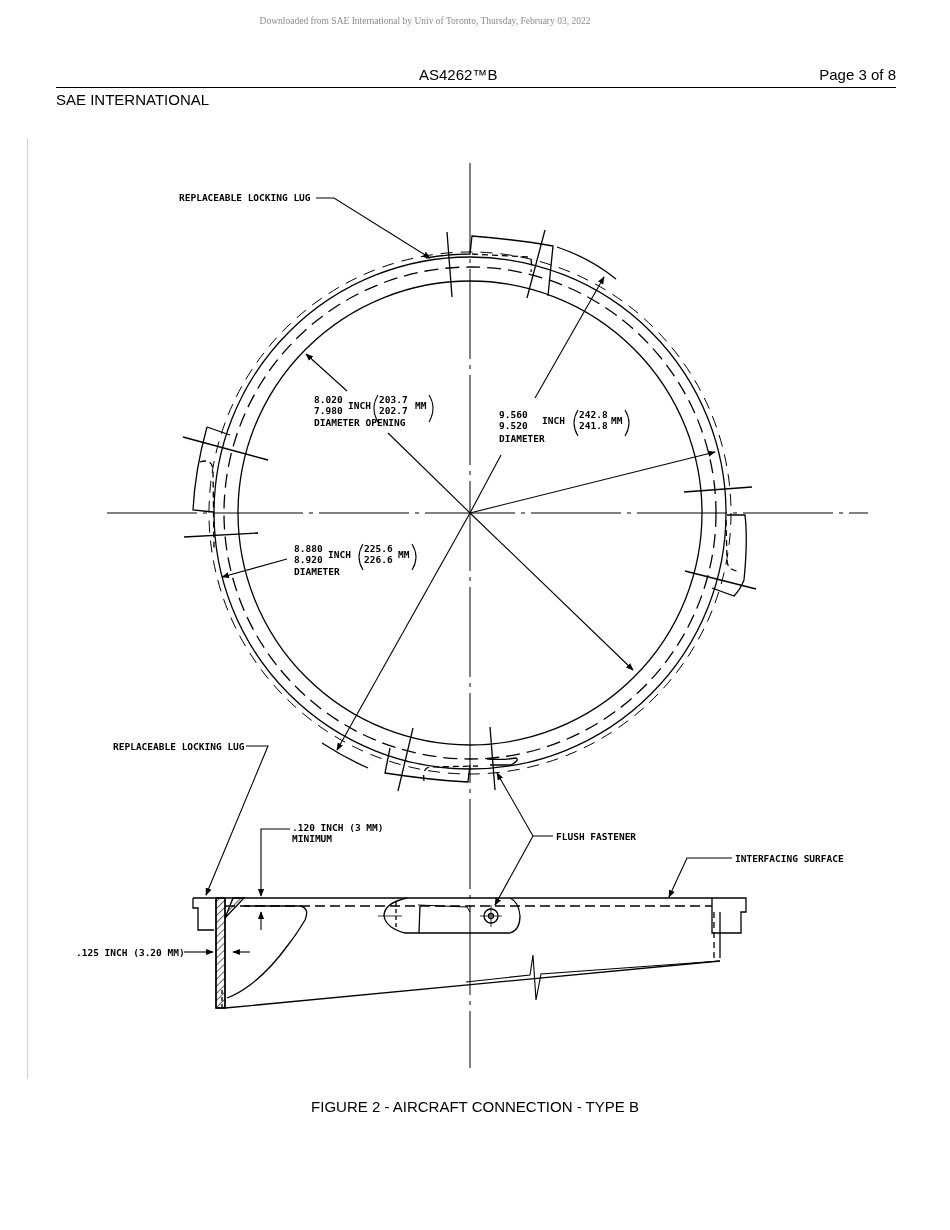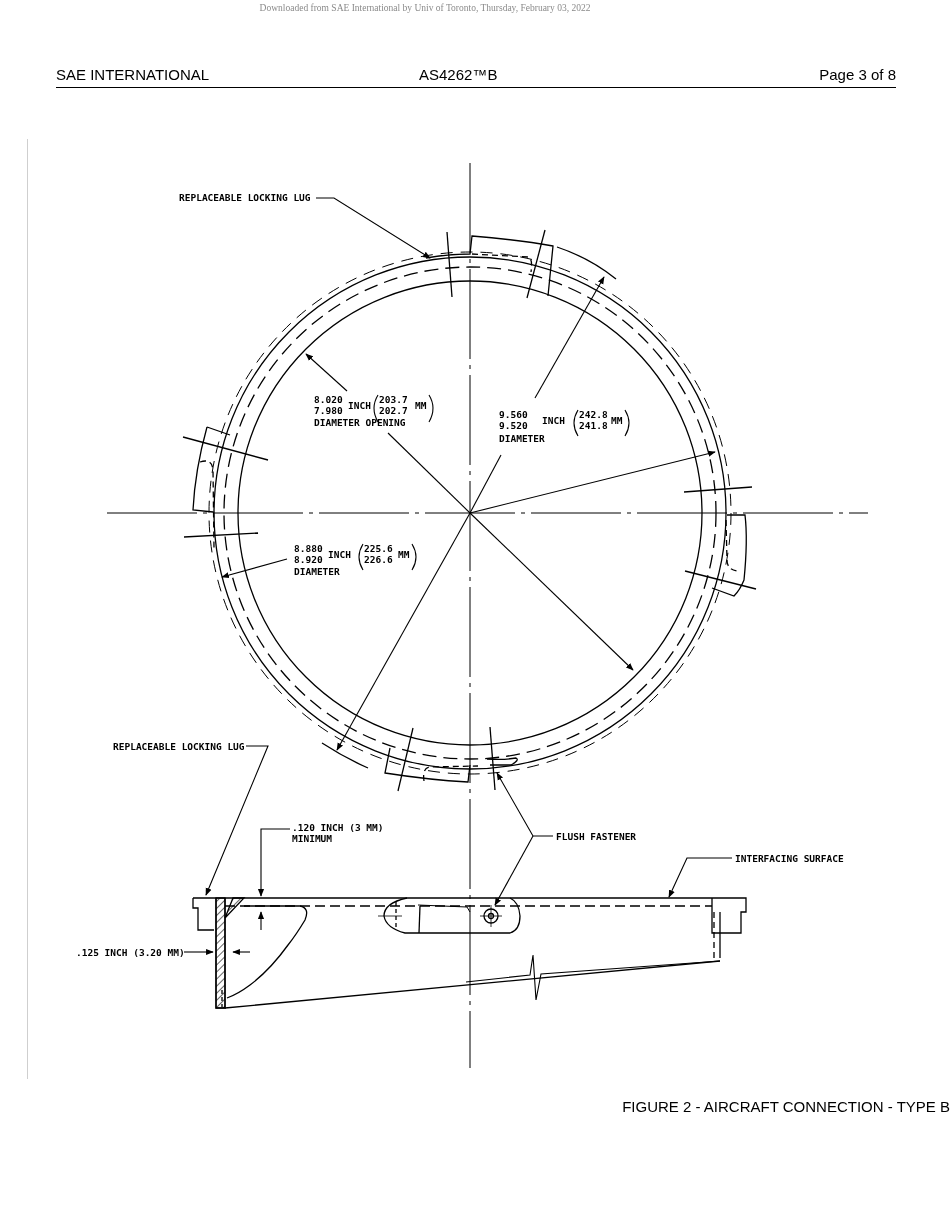--- a/index.html
+++ b/index.html
@@ -1,26 +1,26 @@
 <!DOCTYPE html>
 <html><head>
 <meta charset="utf-8">
 <style>
   html, body { margin:0; padding:0; background:#ffffff; }
   body { width:950px; height:1230px; position:relative; overflow:hidden; font-family:"Liberation Sans", sans-serif; color:#000; }
-  .watermark { position:absolute; top:3px; left:0; width:850px; text-align:center; font-family:"Liberation Serif", serif; font-size:9.5px; color:#8a8a8a; }
+  .watermark { position:absolute; top:16px; left:0; width:850px; text-align:center; font-family:"Liberation Serif", serif; font-size:9.5px; color:#8a8a8a; }
   .header { position:absolute; top:66px; left:56px; width:840px; height:21px; border-bottom:1.3px solid #000; }
   .header span { position:absolute; top:0; font-size:15px; line-height:18px; }
-  .h-left { left:0; }
+  .h-left { left:0;margin-top:25px; }
   .h-center { left:363px; }
   .h-right { right:0; }
   .margin-rule { position:absolute; left:27px; top:139px; width:1px; height:940px; background:#cfcfcf; }
   svg.drawing { position:absolute; left:0; top:0; }
   .drawing text { font-family:"DejaVu Sans Mono", monospace; font-weight:bold; font-size:9.5px; fill:#000; }
-  .caption { position:absolute; top:1098px; left:0; width:950px; text-align:right; font-size:15px; }
+  .caption { position:absolute; top:1098px; left:0; width:950px; text-align:center; font-size:15px; }
 </style>
 </head>
 <body>
 
 <div class="watermark">Downloaded from SAE International by Univ of Toronto, Thursday, February 03, 2022</div>
 
 <div class="header">
   <span class="h-left">SAE INTERNATIONAL</span>
   <span class="h-center">AS4262™B</span>
   <span class="h-right">Page 3 of 8</span>

